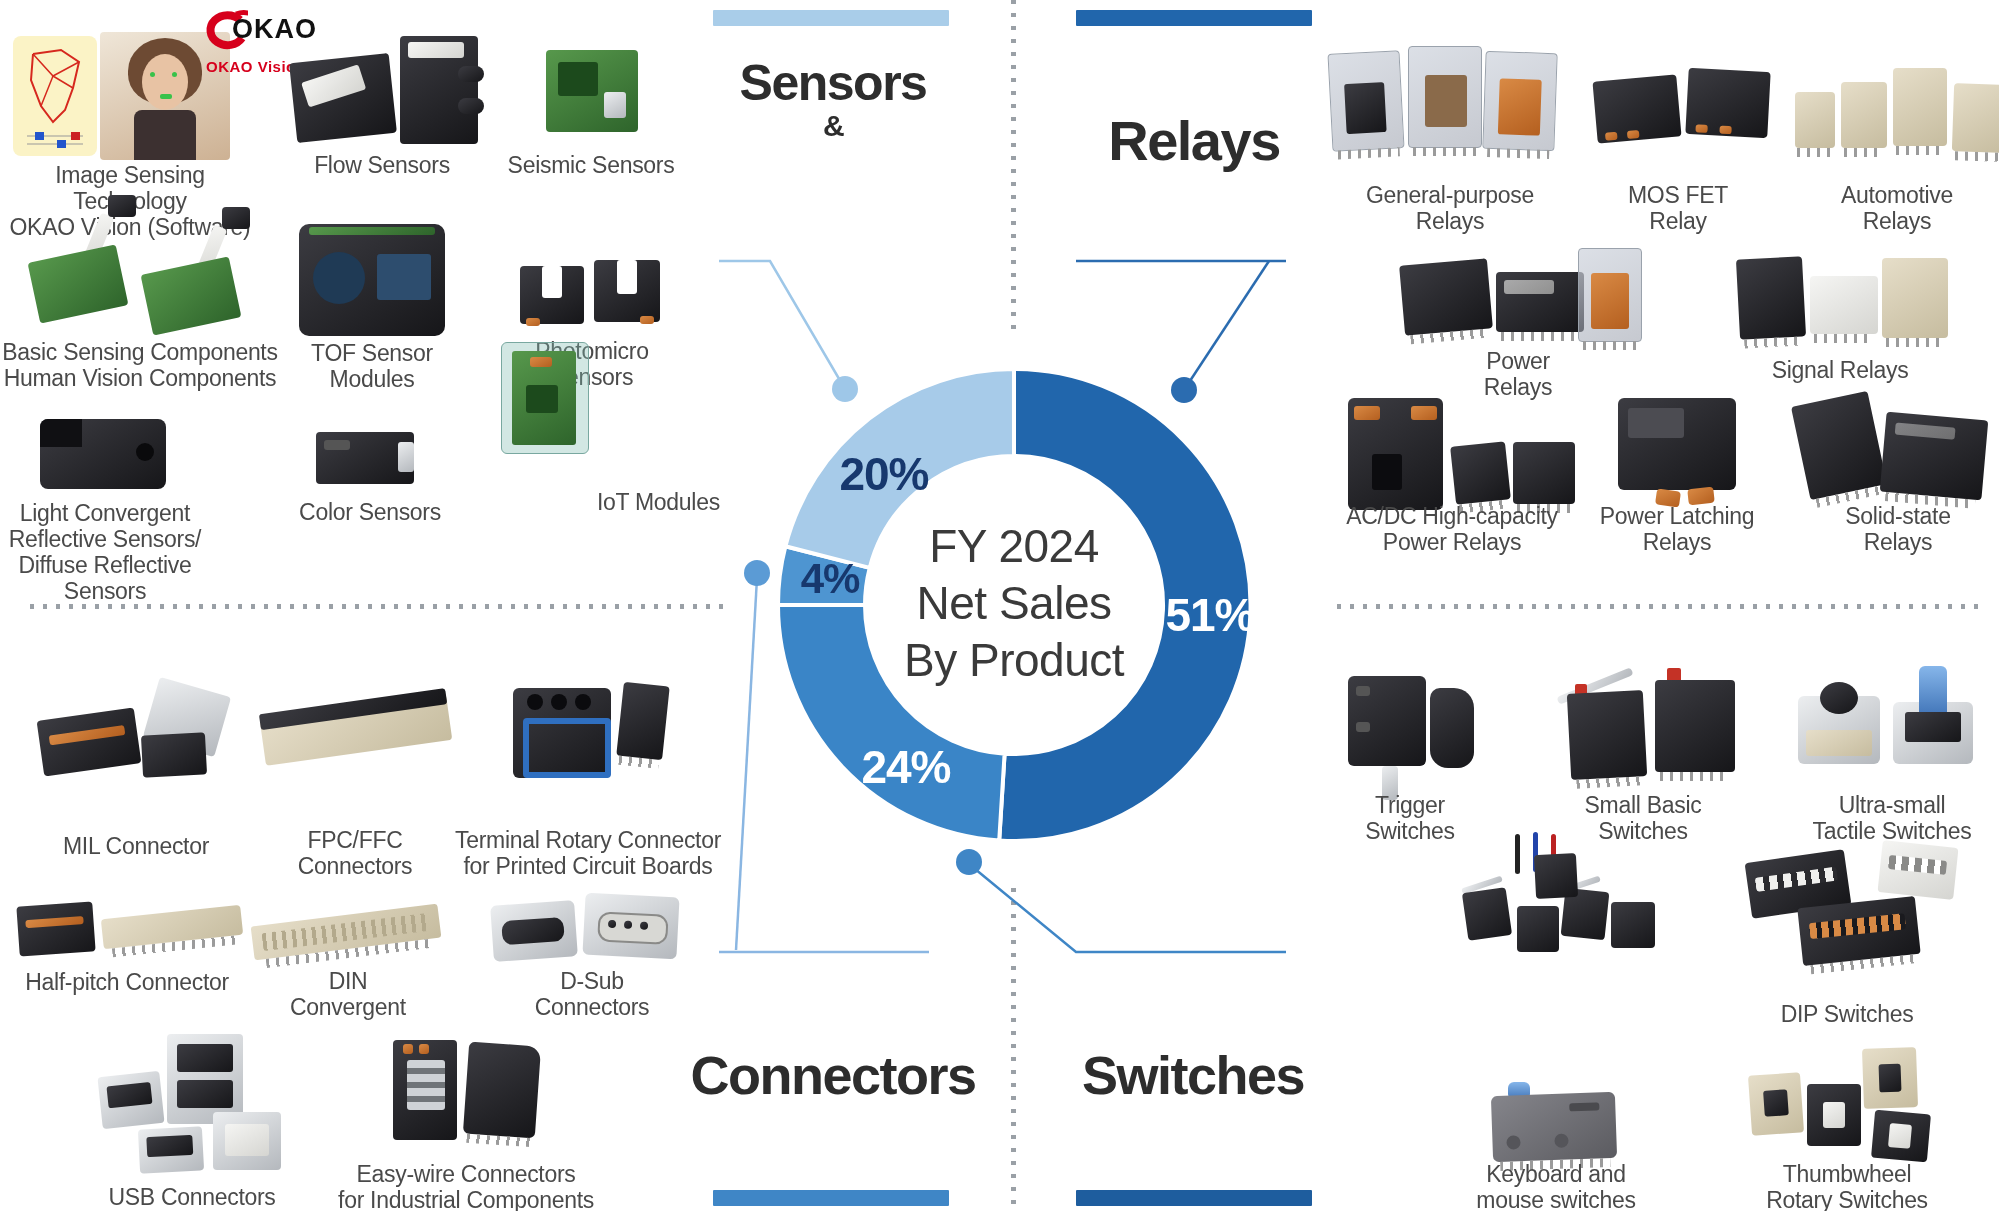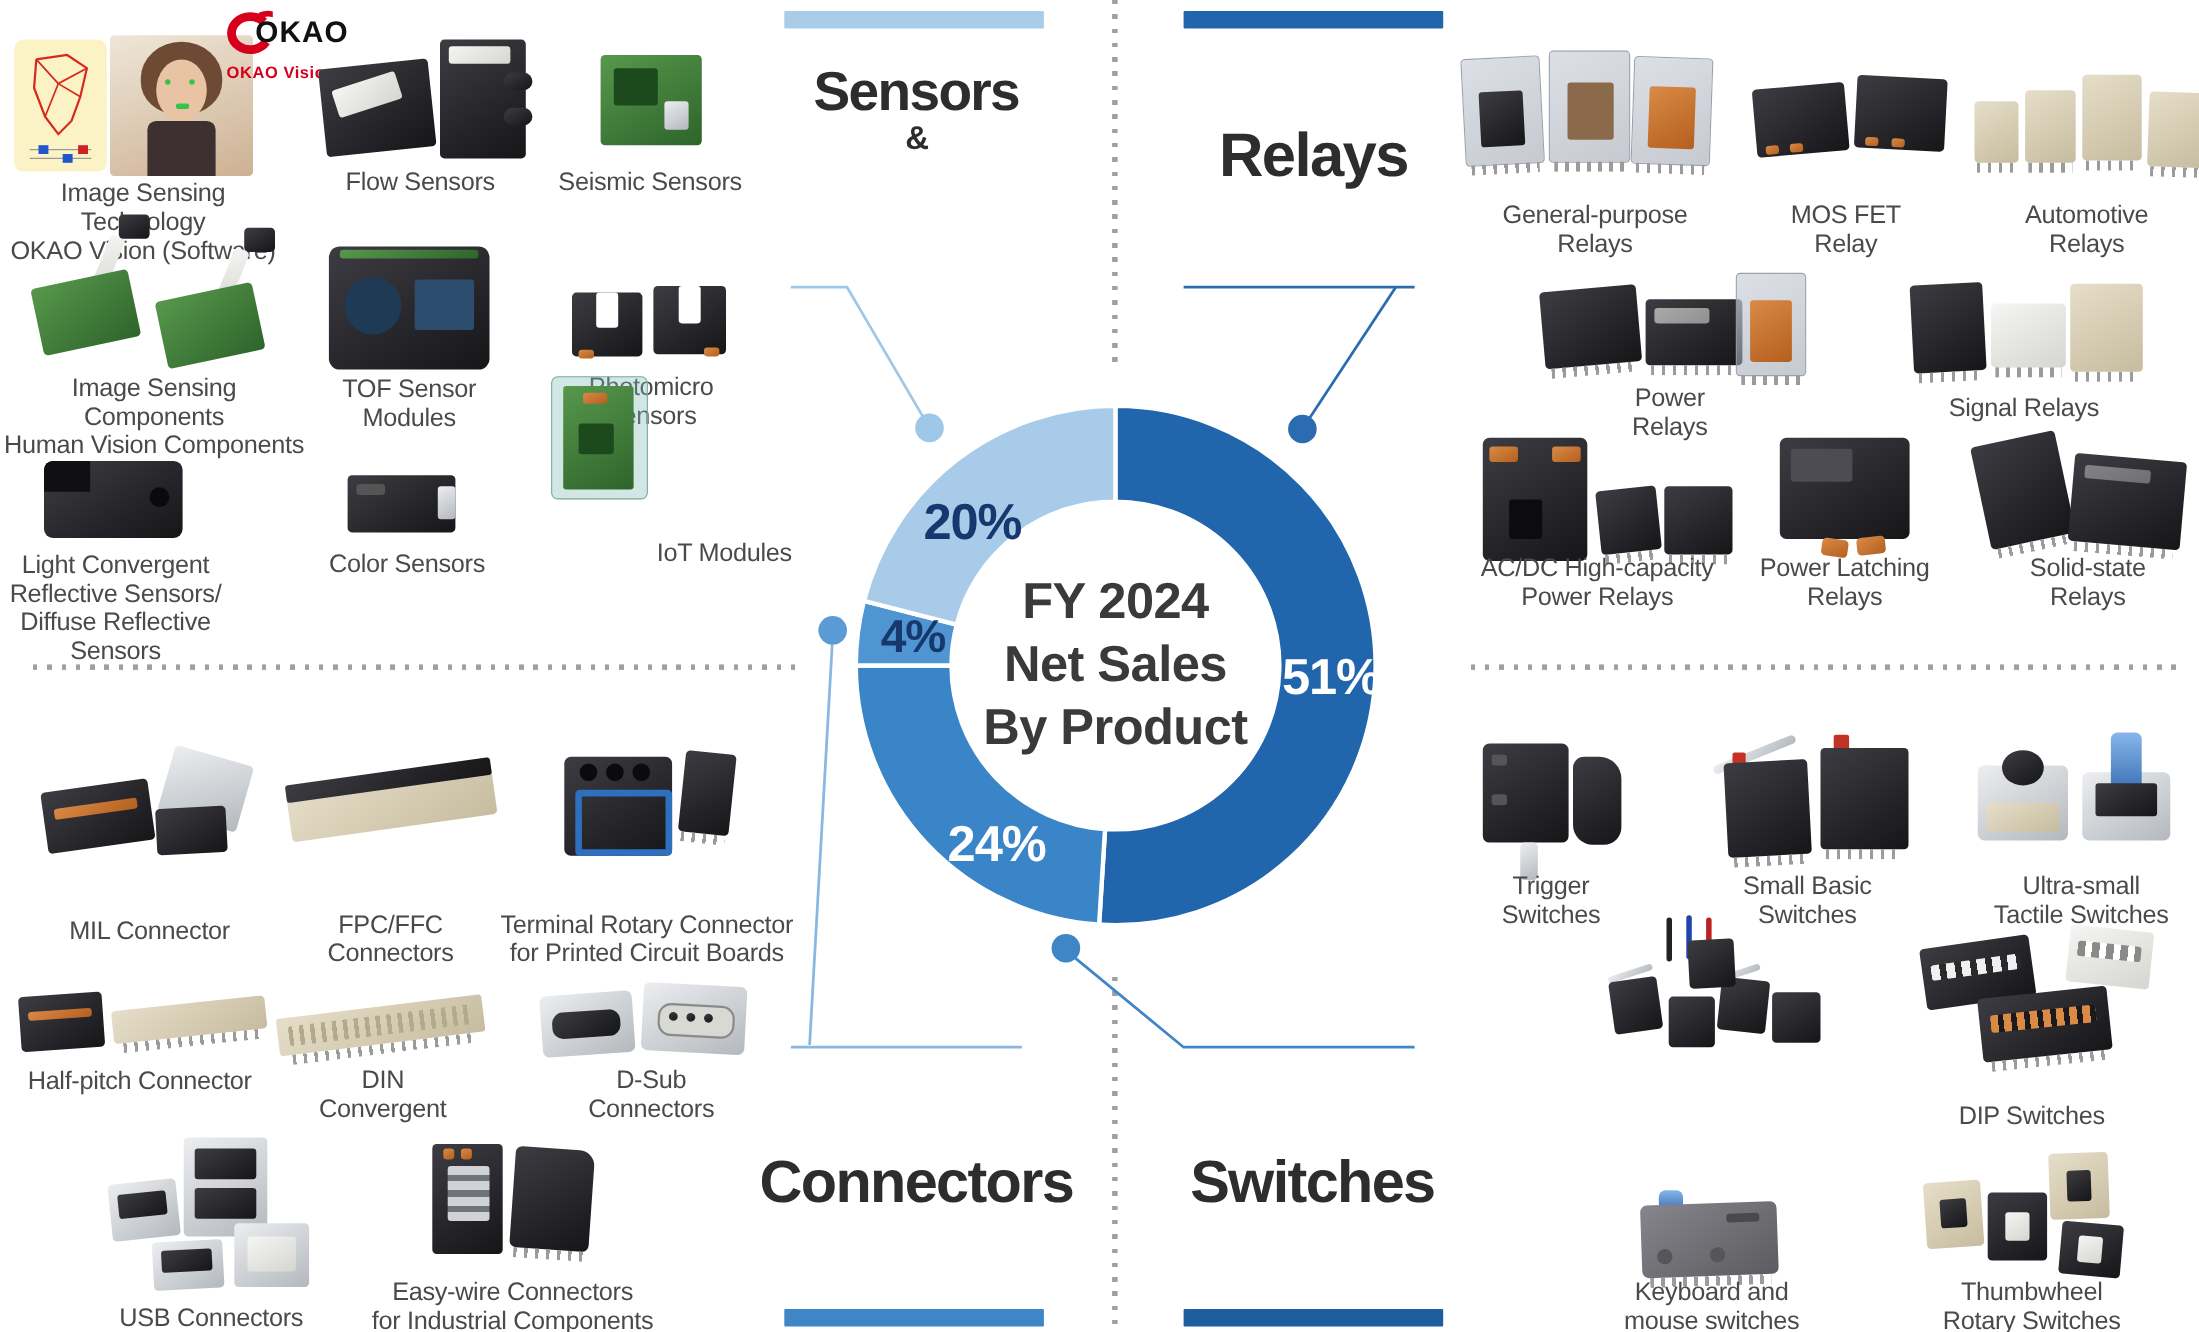--- a/index.html
+++ b/index.html
@@ -6,21 +6,21 @@
   .stage{position:relative;width:1999px;height:1211px;background:#fff;overflow:hidden;
          font-family:"Liberation Sans",sans-serif;color:#4a4a4a}
   svg.overlay{position:absolute;left:0;top:0;pointer-events:none}
   .label{position:absolute;font-size:23px;line-height:26px;color:#4a4a4a;text-align:center;
          white-space:pre-line;letter-spacing:-0.3px}
   .qhead{position:absolute;font-weight:bold;color:#2d2d2d;text-align:center;letter-spacing:-1.5px}
   .bar{position:absolute;height:16px;border-radius:1px}
   .hdot{position:absolute;height:5px;background:repeating-linear-gradient(90deg,#9aa0a6 0 4px,transparent 4px 13px)}
   .vdot{position:absolute;width:5px;background:repeating-linear-gradient(180deg,#9aa0a6 0 4px,transparent 4px 13px)}
   .pct{position:absolute;font-weight:bold;font-size:46px;letter-spacing:-1px;text-align:center}
-  .center-label{position:absolute;font-weight:bold;font-size:46px;line-height:57px;color:#3a3a3a;
+  .center-label{position:absolute;font-weight:normal;font-size:46px;line-height:57px;color:#3a3a3a;
                 text-align:center;white-space:pre-line;letter-spacing:-0.5px}
   .cluster{position:absolute}
   .pr{position:absolute;border-radius:4px}
   .inset{position:absolute;border-radius:3px}
   .k{background:linear-gradient(148deg,#3c3c42,#161619)}
   .gy{background:linear-gradient(148deg,#85858b,#5b5b60)}
   .cl{background:linear-gradient(152deg,rgba(208,213,222,.75),rgba(142,148,162,.5));border:1px solid #9aa2ac}
   .be{background:linear-gradient(150deg,#e6dec9,#c6bc9f)}
   .wh{background:linear-gradient(150deg,#f5f5f3,#d5d5d1)}
   .gr{background:linear-gradient(150deg,#57984c,#2e642b)}
@@ -135,21 +135,21 @@
   <div class="label" style="left:481px;top:152px;width:220px">Seismic Sensors</div>
 
   <div class="cluster" style="left:28px;top:195px;width:235px;height:140px">
     <div class="pr wh" style="left:62px;top:18px;width:14px;height:58px;transform:rotate(22deg)"></div>
     <div class="pr k" style="left:80px;top:0;width:28px;height:22px"></div>
     <div class="pr gr" style="left:5px;top:58px;width:90px;height:62px;transform:rotate(-12deg)"></div>
     <div class="pr wh" style="left:175px;top:30px;width:14px;height:58px;transform:rotate(22deg)"></div>
     <div class="pr k" style="left:194px;top:12px;width:28px;height:22px"></div>
     <div class="pr gr" style="left:118px;top:70px;width:90px;height:62px;transform:rotate(-12deg)"></div>
   </div>
-  <div class="label" style="left:0;top:339px;width:280px">Image Sensing Components
+  <div class="label" style="left:0;top:339px;width:280px">Basic Sensing Components
 Human Vision Components</div>
 
   <div class="cluster" style="left:299px;top:224px;width:148px;height:114px">
     <div class="pr k" style="left:0;top:0;width:146px;height:112px;border-radius:10px">
       <div class="inset gr" style="left:10px;top:3px;width:126px;height:8px"></div>
       <div class="inset" style="left:14px;top:28px;width:52px;height:52px;background:#1f3a55;border-radius:50%"></div>
       <div class="inset" style="left:78px;top:30px;width:54px;height:46px;background:#2d4d6e"></div>
     </div>
   </div>
   <div class="label" style="left:282px;top:340px;width:180px">TOF Sensor

